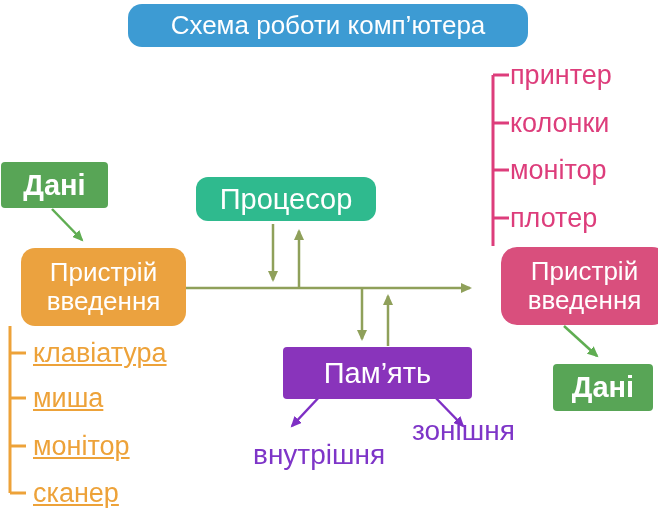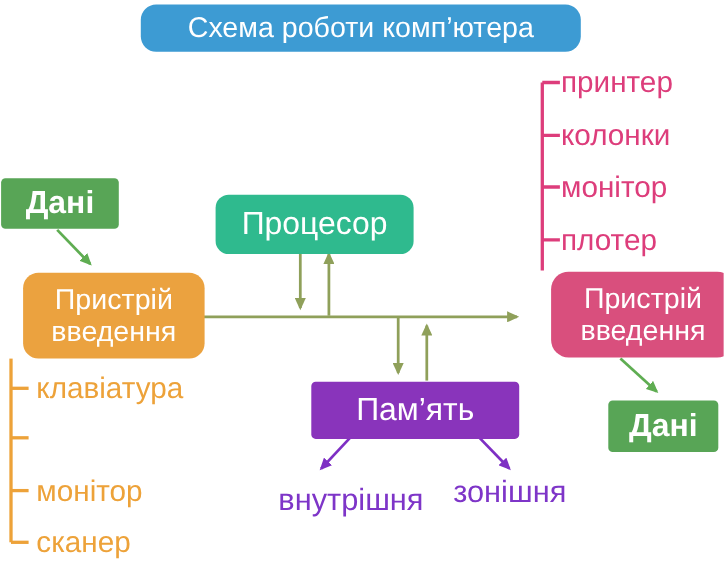--- a/index.html
+++ b/index.html
@@ -8,36 +8,36 @@
   .canvas { position: relative; width: 658px; height: 511px; background: #ffffff; overflow: hidden; }
   .connectors { position: absolute; left: 0; top: 0; width: 658px; height: 511px; }
 
   .box { position: absolute; display: flex; align-items: center; justify-content: center;
          color: var(--box-text); text-align: center; }
   .title-box { left: 128px; top: 4px; width: 400px; height: 43px;
                background: var(--title-bg); border-radius: 14px; font-size: 26px; }
   .data-box { background: var(--data-bg); border-radius: 4px; font-size: 29px; font-weight: bold; }
   .data-in  { left: 1px; top: 162px; width: 107px; height: 46px; }
   .data-out { left: 553px; top: 364px; width: 100px; height: 47px; }
-  .processor-box { left: 196px; top: 177px; width: 180px; height: 54px;
+  .processor-box { left: 196px; top: 177px; width: 180px; height: 44px;
                    background: var(--processor-bg); border-radius: 12px; font-size: 29px; }
   .two-line { flex-direction: column; line-height: 1.12; font-size: 26px; font-weight: normal; margin-left: 20px; }
   .input-box  { left: 1px;   top: 248px; width: 165px; height: 78px;
                 background: var(--input-bg);  border-radius: 14px; }
   .output-box { left: 481px; top: 247px; width: 167px; height: 78px;
                 background: var(--output-bg); border-radius: 16px; }
   .memory-box { left: 283px; top: 347px; width: 189px; height: 52px;
                 background: var(--memory-bg); border-radius: 4px; font-size: 29px; }
 
   .list-label { position: absolute; font-size: 27px; line-height: 30px; height: 30px; white-space: nowrap; }
-  .input-item  { left: 33px;  color: var(--input-text); }
+  .input-item  { left: 33px;  color: var(--input-text); text-decoration: underline; }
   .output-item { left: 510px; color: var(--output-text); }
   .memory-type { position: absolute; font-size: 28px; line-height: 30px; color: var(--memory-text); white-space: nowrap; }
   .internal { left: 207px; top: 440px; margin-left: 46px; }
-  .external { left: 412px; top: 432px; }
+  .external { left: 412px; top: 416px; }
 </style>
 </head>
 <body>
 
 <div class="canvas">
 
   <svg class="connectors" width="658" height="511" viewBox="0 0 658 511">
     <defs>
       <marker id="ah-green" markerUnits="userSpaceOnUse" markerWidth="12" markerHeight="10" refX="9" refY="5" orient="auto">
           <path d="M0,0 L11,5 L0,10 z" style="fill:var(--arrow-green)"></path>
@@ -99,19 +99,20 @@
   <div class="box memory-box">Пам’ять</div>
 
   <div class="box data-box data-out">Дані</div>
 
   <div class="list-label output-item" style="top:108px">колонки</div>
   <div class="list-label output-item" style="top:60px">принтер</div>
   <div class="list-label output-item" style="top:155px">монітор</div>
   <div class="list-label output-item" style="top:203px">плотер</div>
 
   <div class="list-label input-item" style="top:338px">клавіатура</div>
+  <div class="list-label input-item" style="top:383px">миша</div>
   <div class="list-label input-item" style="top:431px">монітор</div>
   <div class="list-label input-item" style="top:478px">сканер</div>
 
   <div class="memory-type internal">внутрішня</div>
   <div class="memory-type external">зонішня</div>
 
 </div>
 
 </body></html>

